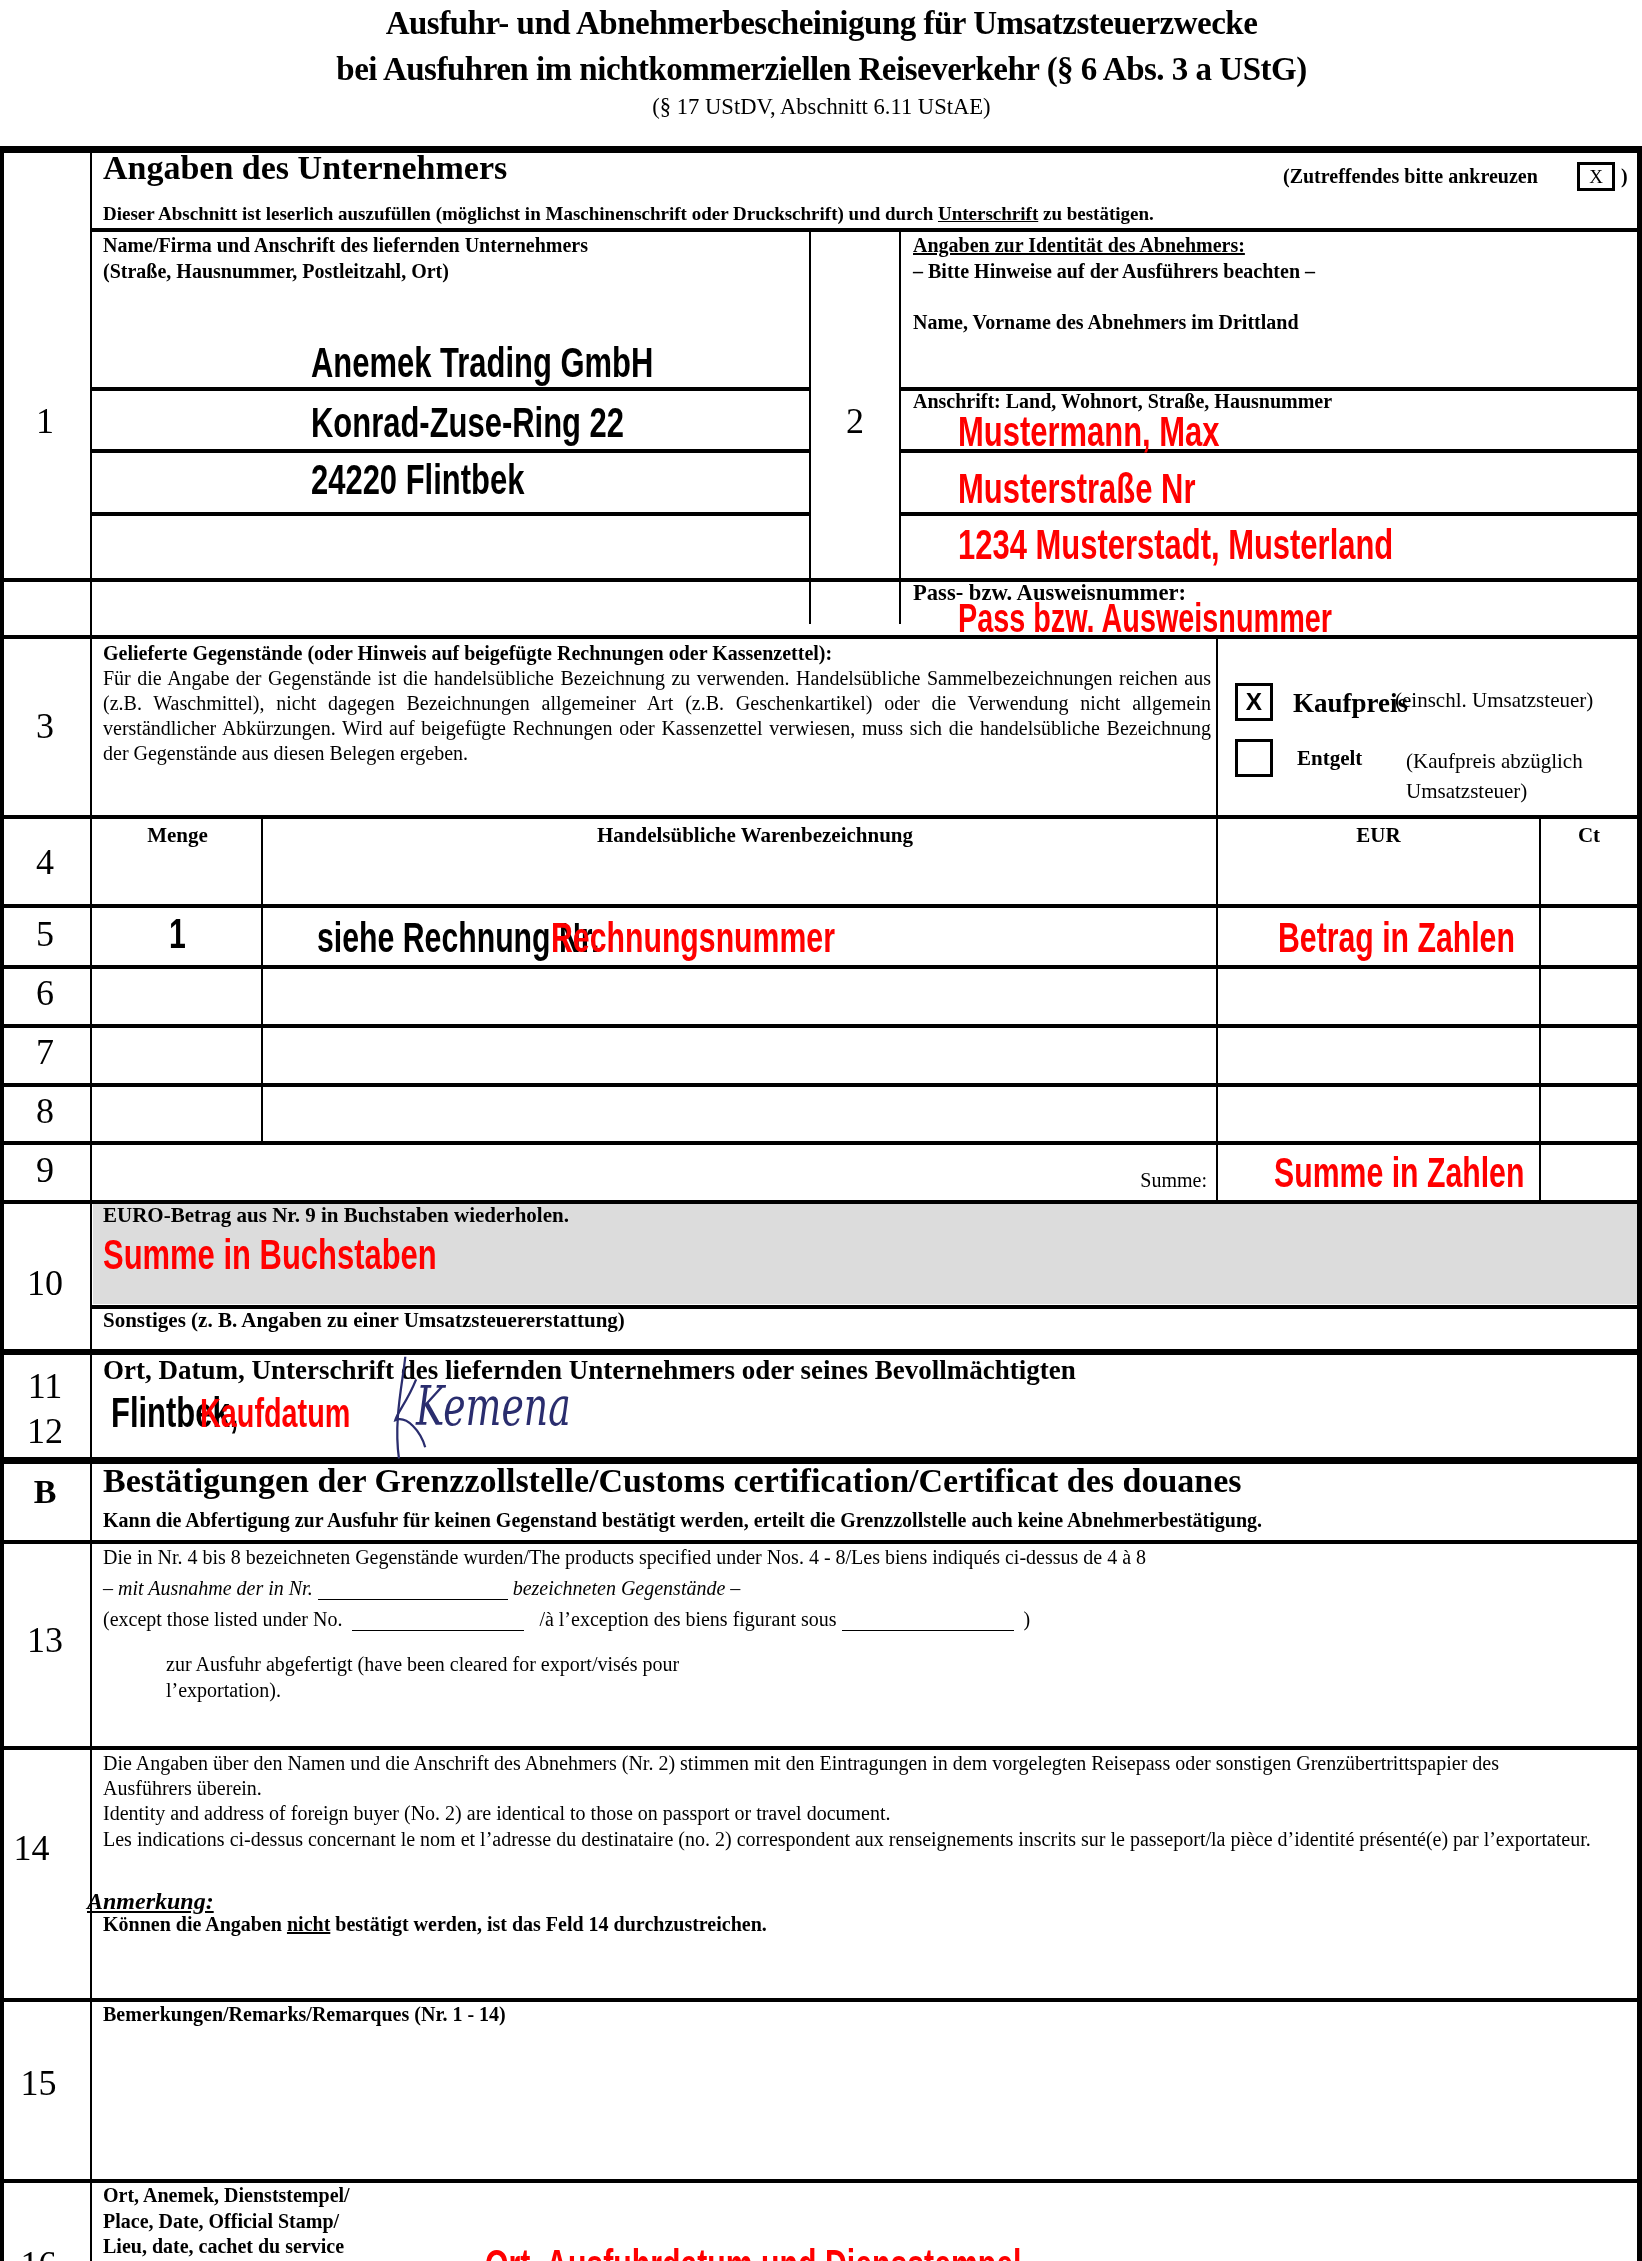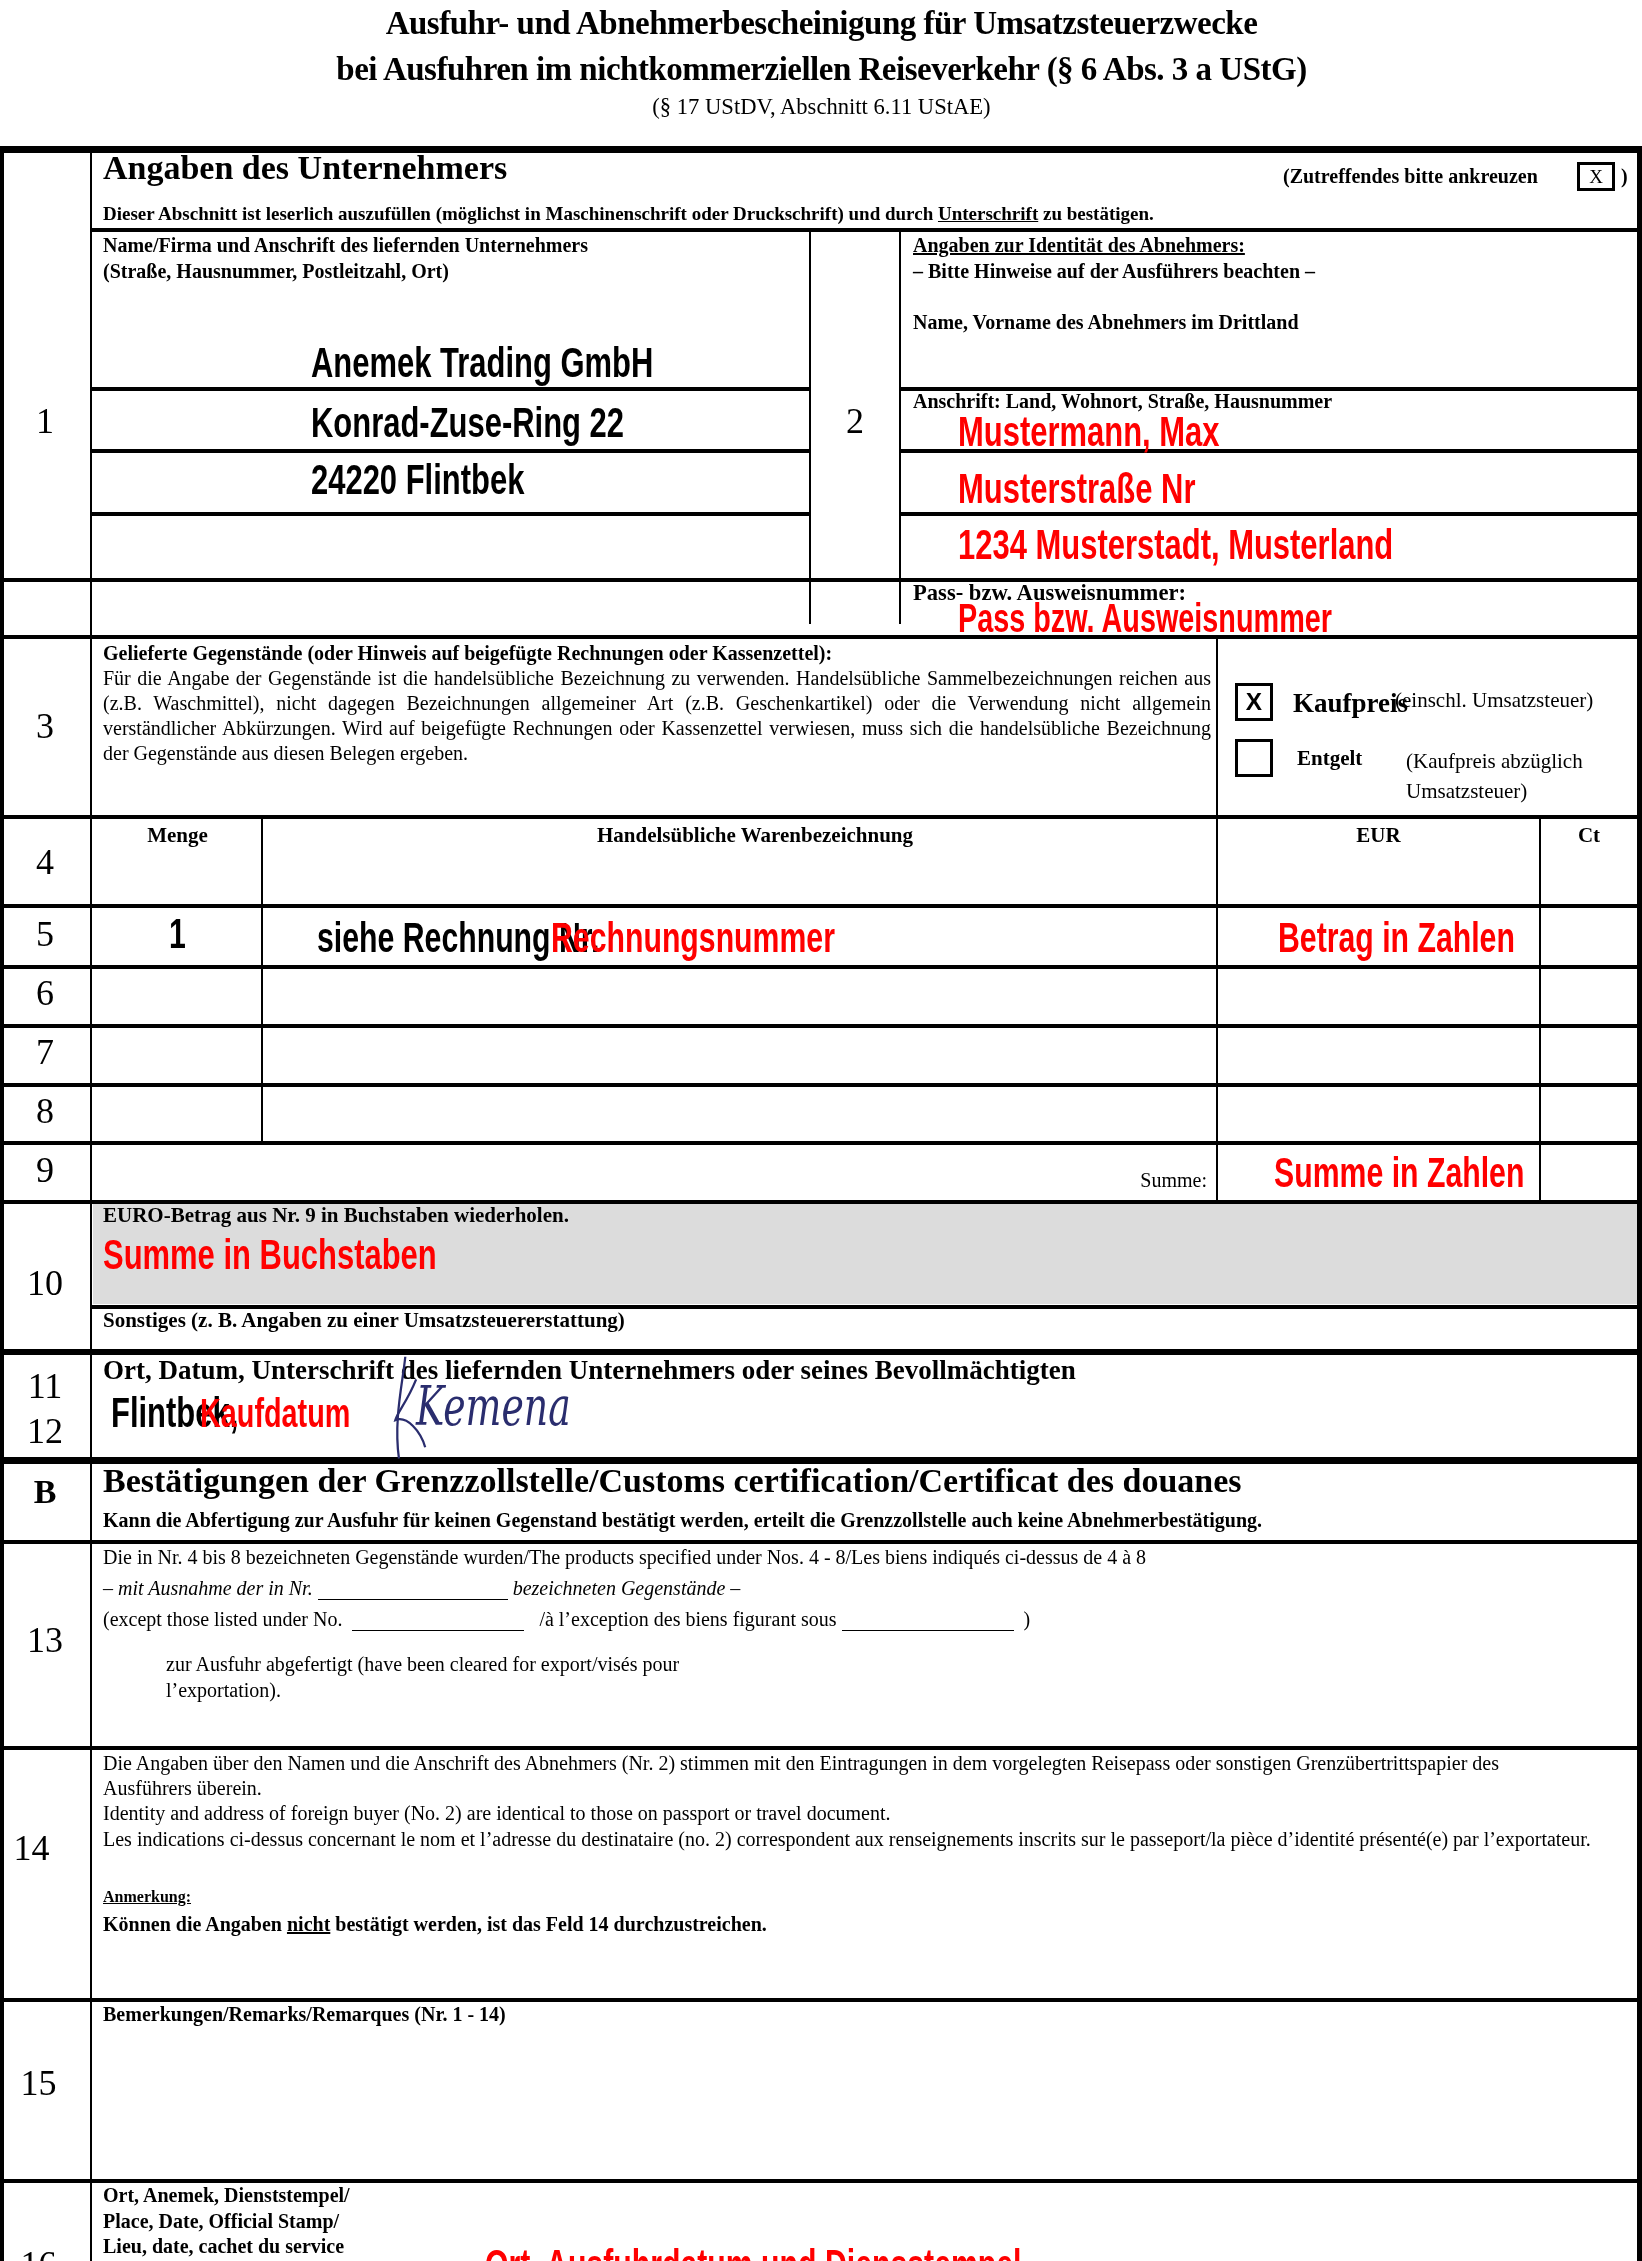--- a/index.html
+++ b/index.html
@@ -230,21 +230,21 @@
   </div>
   <div class="abs serif" style="left:166px; top:1653px; font-size:20px;">zur Ausfuhr abgefertigt (have been cleared for export/visés pour</div>
   <div class="abs serif" style="left:166px; top:1679px; font-size:20px;">l’exportation).</div>
 </div>
 
 <div>
   <div class="num serif" style="top:1827px; width:63px;">14</div>
   <div class="abs serif" style="left:103px; top:1751px; width:1425px; font-size:20px; line-height:25px;">Die Angaben über den Namen und die Anschrift des Abnehmers (Nr. 2) stimmen mit den Eintragungen in dem vorgelegten Reisepass oder sonstigen Grenzübertrittspapier des Ausführers überein.</div>
   <div class="abs serif" style="left:103px; top:1802px; font-size:20px; white-space:nowrap;">Identity and address of foreign buyer (No. 2) are identical to those on passport or travel document.</div>
   <div class="abs serif" style="left:103px; top:1827px; width:1515px; font-size:20px; line-height:25px;">Les indications ci-dessus concernant le nom et l’adresse du destinataire (no. 2) correspondent aux renseignements inscrits sur le passeport/la pièce d’identité présenté(e) par l’exportateur.</div>
-  <div class="abs b serif u" style="left:103px; top:1888px; font-size:16px;">Anmerkung:</div>
+  <div class="abs b serif u" style="left:87px; top:1888px; font-size:24px;font-style:italic;">Anmerkung:</div>
   <div class="abs b serif" style="left:103px; top:1913px; font-size:20px; white-space:nowrap;text-align:center;">
     <span>Können die Angaben </span><span class="u">nicht</span><span> bestätigt werden, ist das Feld 14 durchzustreichen.</span>
   </div>
 </div>
 
 <div>
   <div class="num serif" style="top:2062px; width:77px;">15</div>
   <div class="abs b serif" style="left:103px; top:2003px; font-size:20px;">Bemerkungen/Remarks/Remarques (Nr. 1 - 14)</div>
   <div class="abs" style="left:95px; top:2035px; width:1538px; height:140px;"></div>
 </div>

